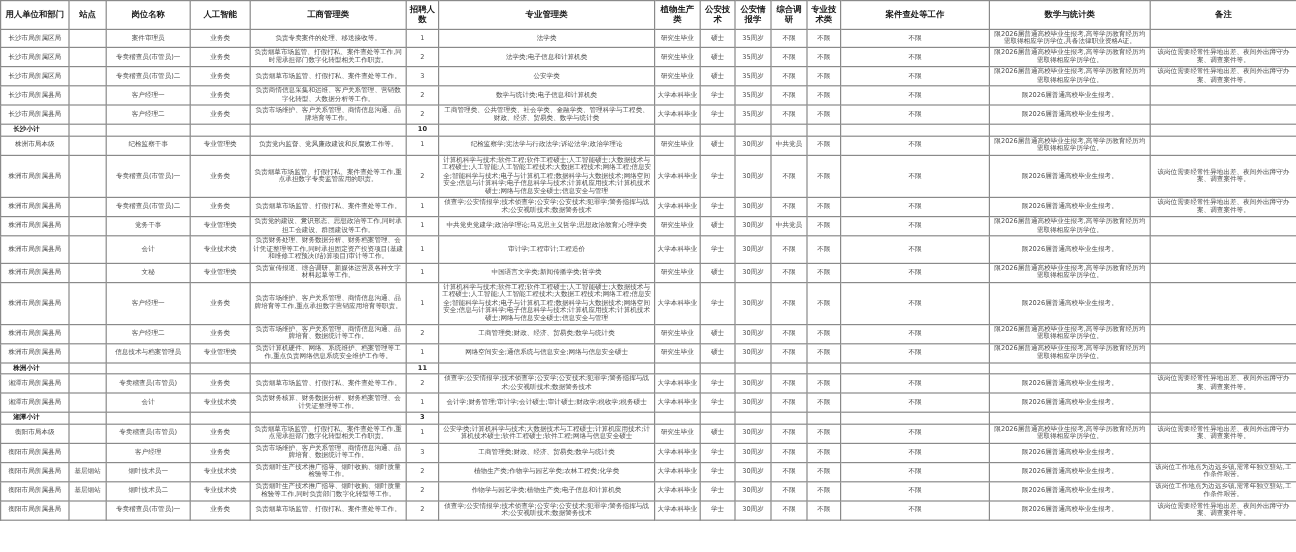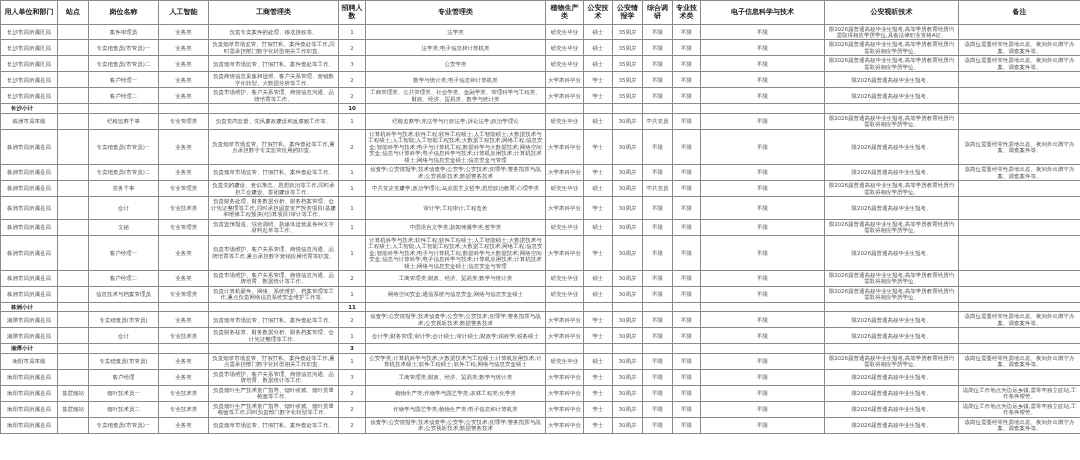--- a/index.html
+++ b/index.html
@@ -42,22 +42,22 @@
           <th>岗位名称</th>
           <th>人工智能</th>
           <th>工商管理类</th>
           <th>招聘人数</th>
           <th>专业管理类</th>
           <th>植物生产类</th>
           <th>公安技术</th>
           <th>公安情报学</th>
           <th>综合调研</th>
           <th>专业技术类</th>
-          <th>电子信息科学与技术</th>
-          <th>公安视听技术</th>
+          <th>案件查处等工作</th>
+          <th>数学与统计类</th>
           <th>备注</th>
         </tr>
       </thead>
     <tbody>
         <tr class="data">
           <td>长沙市局所属区局</td>
           <td></td>
           <td>案件审理员</td>
           <td>业务类</td>
           <td>负责专卖案件的处理、移送接收等。</td>

